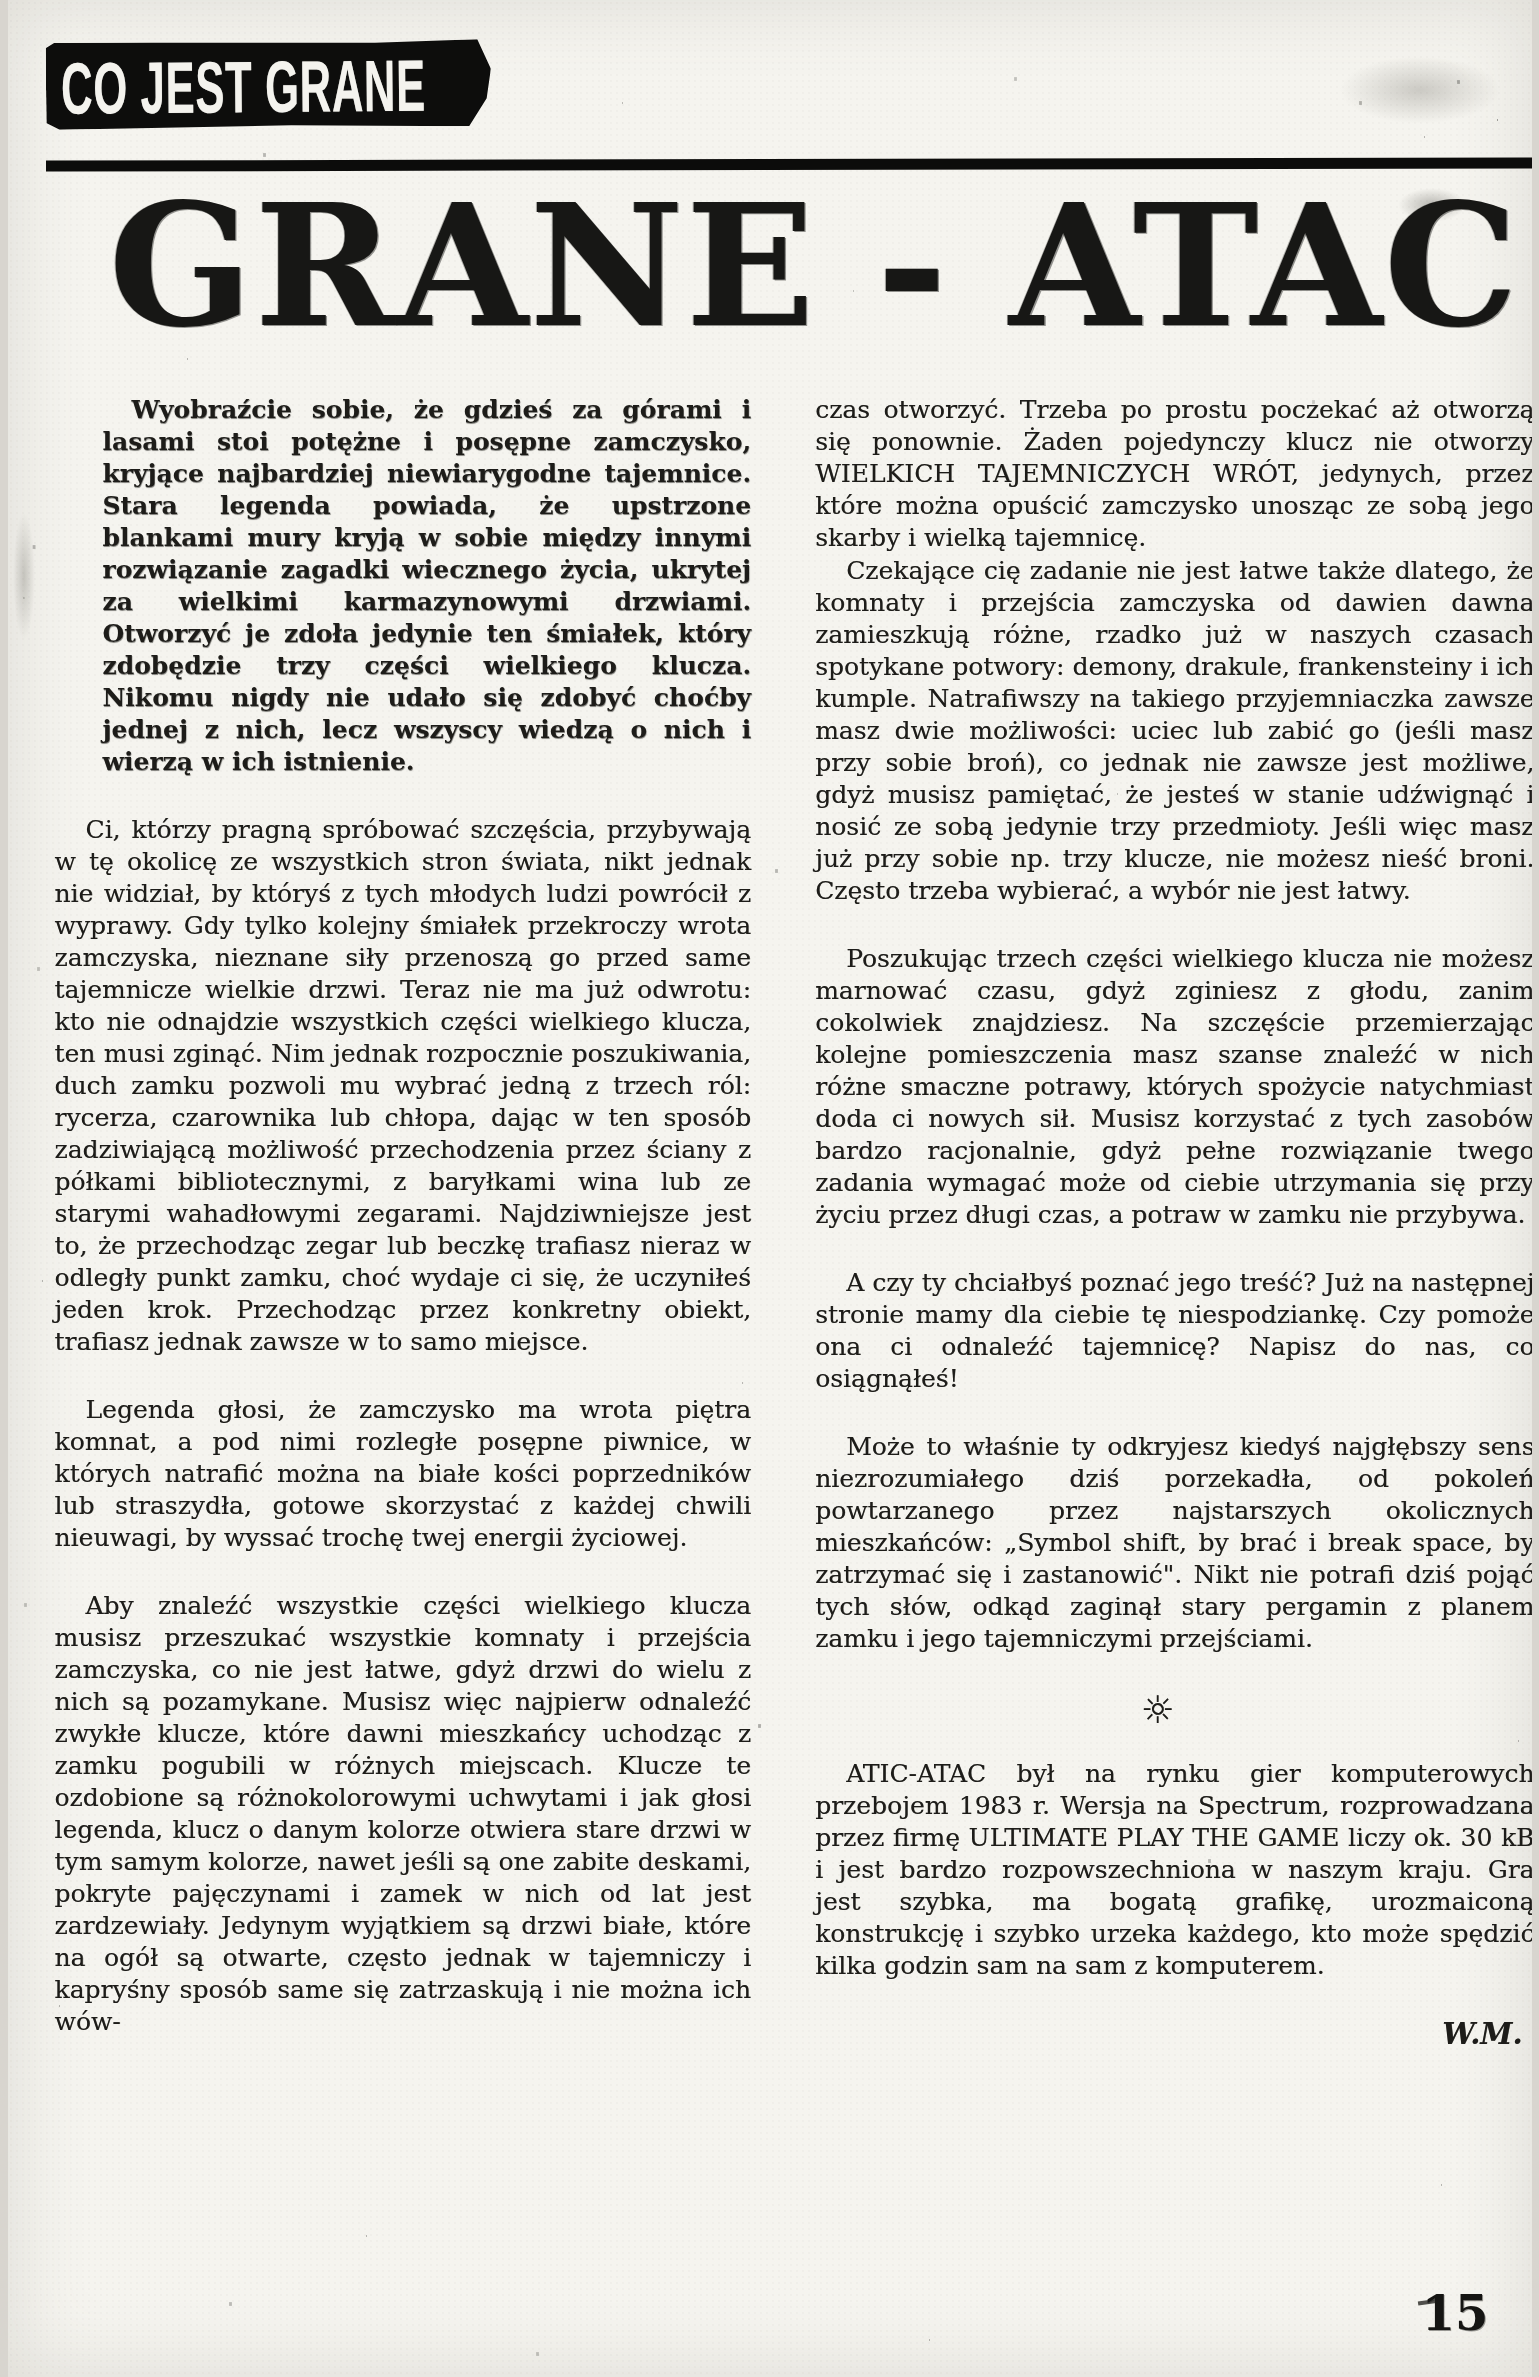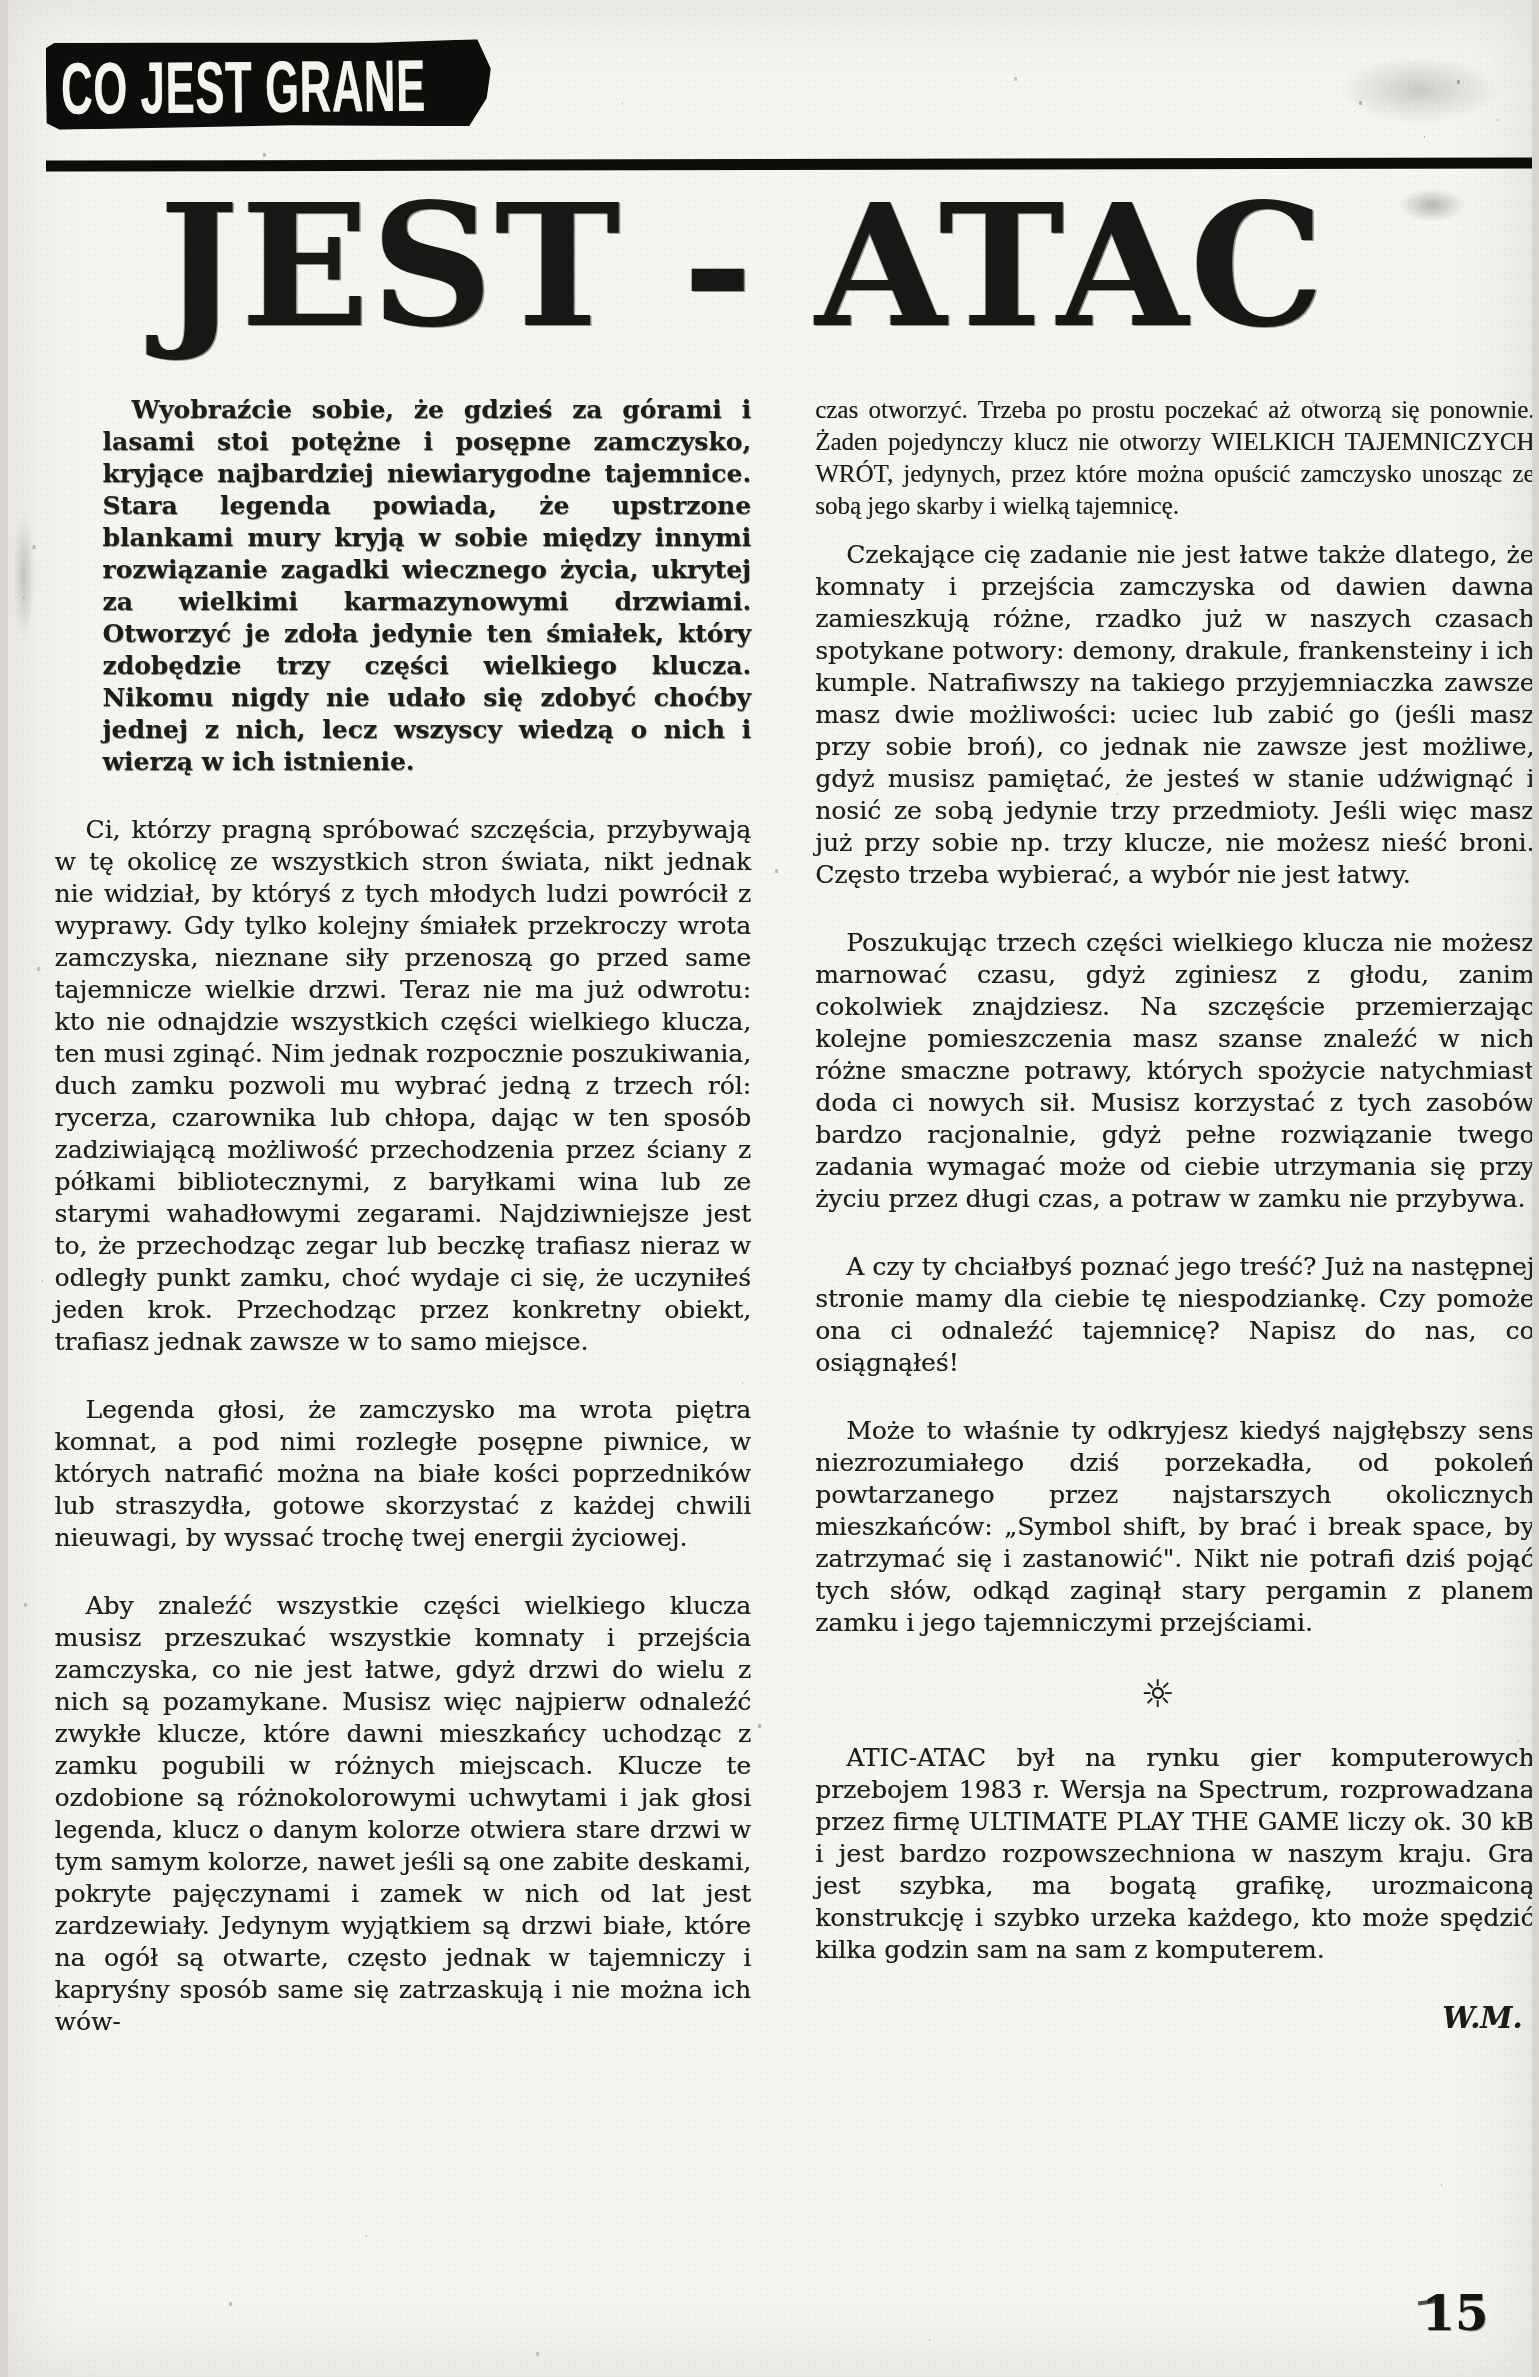--- a/index.html
+++ b/index.html
@@ -49,21 +49,21 @@
     position:absolute;top:394px;left:47px;width:1480px;
     display:flex;gap:64px;
     font-size:25px;line-height:32px;
     text-align:justify;
     color:#1d1c19;
   }
   .col{text-shadow:0.3px 0.3px 0.6px rgba(25,25,20,.55);}
   .col-left{width:706px;}
   .col-right{width:729px;}
   .para{margin:0 0 36px 0;text-indent:31px;}
-  .para.joined{margin-bottom:17px;font-family:Liberation Serif, serif;}
+  .para.joined{margin-bottom:1px;}
   .para.cont{text-indent:0;}
   .lead{
     font-weight:bold;
     margin-left:48px;
     text-indent:29px;
     text-shadow:0.5px 0.5px 0.7px rgba(20,20,16,.5);
   }
   .ornament{
     text-align:center;
     font-family:"DejaVu Sans", sans-serif;
@@ -123,21 +123,21 @@
   <div class="smudge smudge-b"></div>
   <div class="smudge smudge-c"></div>
 
   <header>
     <div class="logo-box">
       <span class="logo-text">CO JEST GRANE</span>
     </div>
     <div class="rule"></div>
   </header>
 
-  <h1 class="title">JEST - ATAC</h1>
+  <h1 class="title">GRANE - ATAC</h1>
 
   <main class="columns">
 
     <section class="col col-left">
       <p class="para lead">Wyobraźcie sobie, że gdzieś za górami i lasami stoi potężne i posępne zamczysko, kryjące najbardziej niewiarygodne tajemnice. Stara legenda powiada, że upstrzone blankami mury kryją w sobie między innymi rozwiązanie zagadki wiecznego życia, ukrytej za wielkimi karmazynowymi drzwiami. Otworzyć je zdoła jedynie ten śmiałek, który zdobędzie trzy części wielkiego klucza. Nikomu nigdy nie udało się zdobyć choćby jednej z nich, lecz wszyscy wiedzą o nich i wierzą w ich istnienie.</p>
       <p class="para">Ci, którzy pragną spróbować szczęścia, przybywają w tę okolicę ze wszystkich stron świata, nikt jednak nie widział, by któryś z tych młodych ludzi powrócił z wyprawy. Gdy tylko kolejny śmiałek przekroczy wrota zamczyska, nieznane siły przenoszą go przed same tajemnicze wielkie drzwi. Teraz nie ma już odwrotu: kto nie odnajdzie wszystkich części wielkiego klucza, ten musi zginąć. Nim jednak rozpocznie poszukiwania, duch zamku pozwoli mu wybrać jedną z trzech ról: rycerza, czarownika lub chłopa, dając w ten sposób zadziwiającą możliwość przechodzenia przez ściany z półkami bibliotecznymi, z baryłkami wina lub ze starymi wahadłowymi zegarami. Najdziwniejsze jest to, że przechodząc zegar lub beczkę trafiasz nieraz w odległy punkt zamku, choć wydaje ci się, że uczyniłeś jeden krok. Przechodząc przez konkretny obiekt, trafiasz jednak zawsze w to samo miejsce.</p>
       <p class="para">Legenda głosi, że zamczysko ma wrota piętra komnat, a pod nimi rozległe posępne piwnice, w których natrafić można na białe kości poprzedników lub straszydła, gotowe skorzystać z każdej chwili nieuwagi, by wyssać trochę twej energii życiowej.</p>
       <p class="para">Aby znaleźć wszystkie części wielkiego klucza musisz przeszukać wszystkie komnaty i przejścia zamczyska, co nie jest łatwe, gdyż drzwi do wielu z nich są pozamykane. Musisz więc najpierw odnaleźć zwykłe klucze, które dawni mieszkańcy uchodząc z zamku pogubili w różnych miejscach. Klucze te ozdobione są różnokolorowymi uchwytami i jak głosi legenda, klucz o danym kolorze otwiera stare drzwi w tym samym kolorze, nawet jeśli są one zabite deskami, pokryte pajęczynami i zamek w nich od lat jest zardzewiały. Jedynym wyjątkiem są drzwi białe, które na ogół są otwarte, często jednak w tajemniczy i kapryśny sposób same się zatrzaskują i nie można ich wów-</p>
     </section>
 

